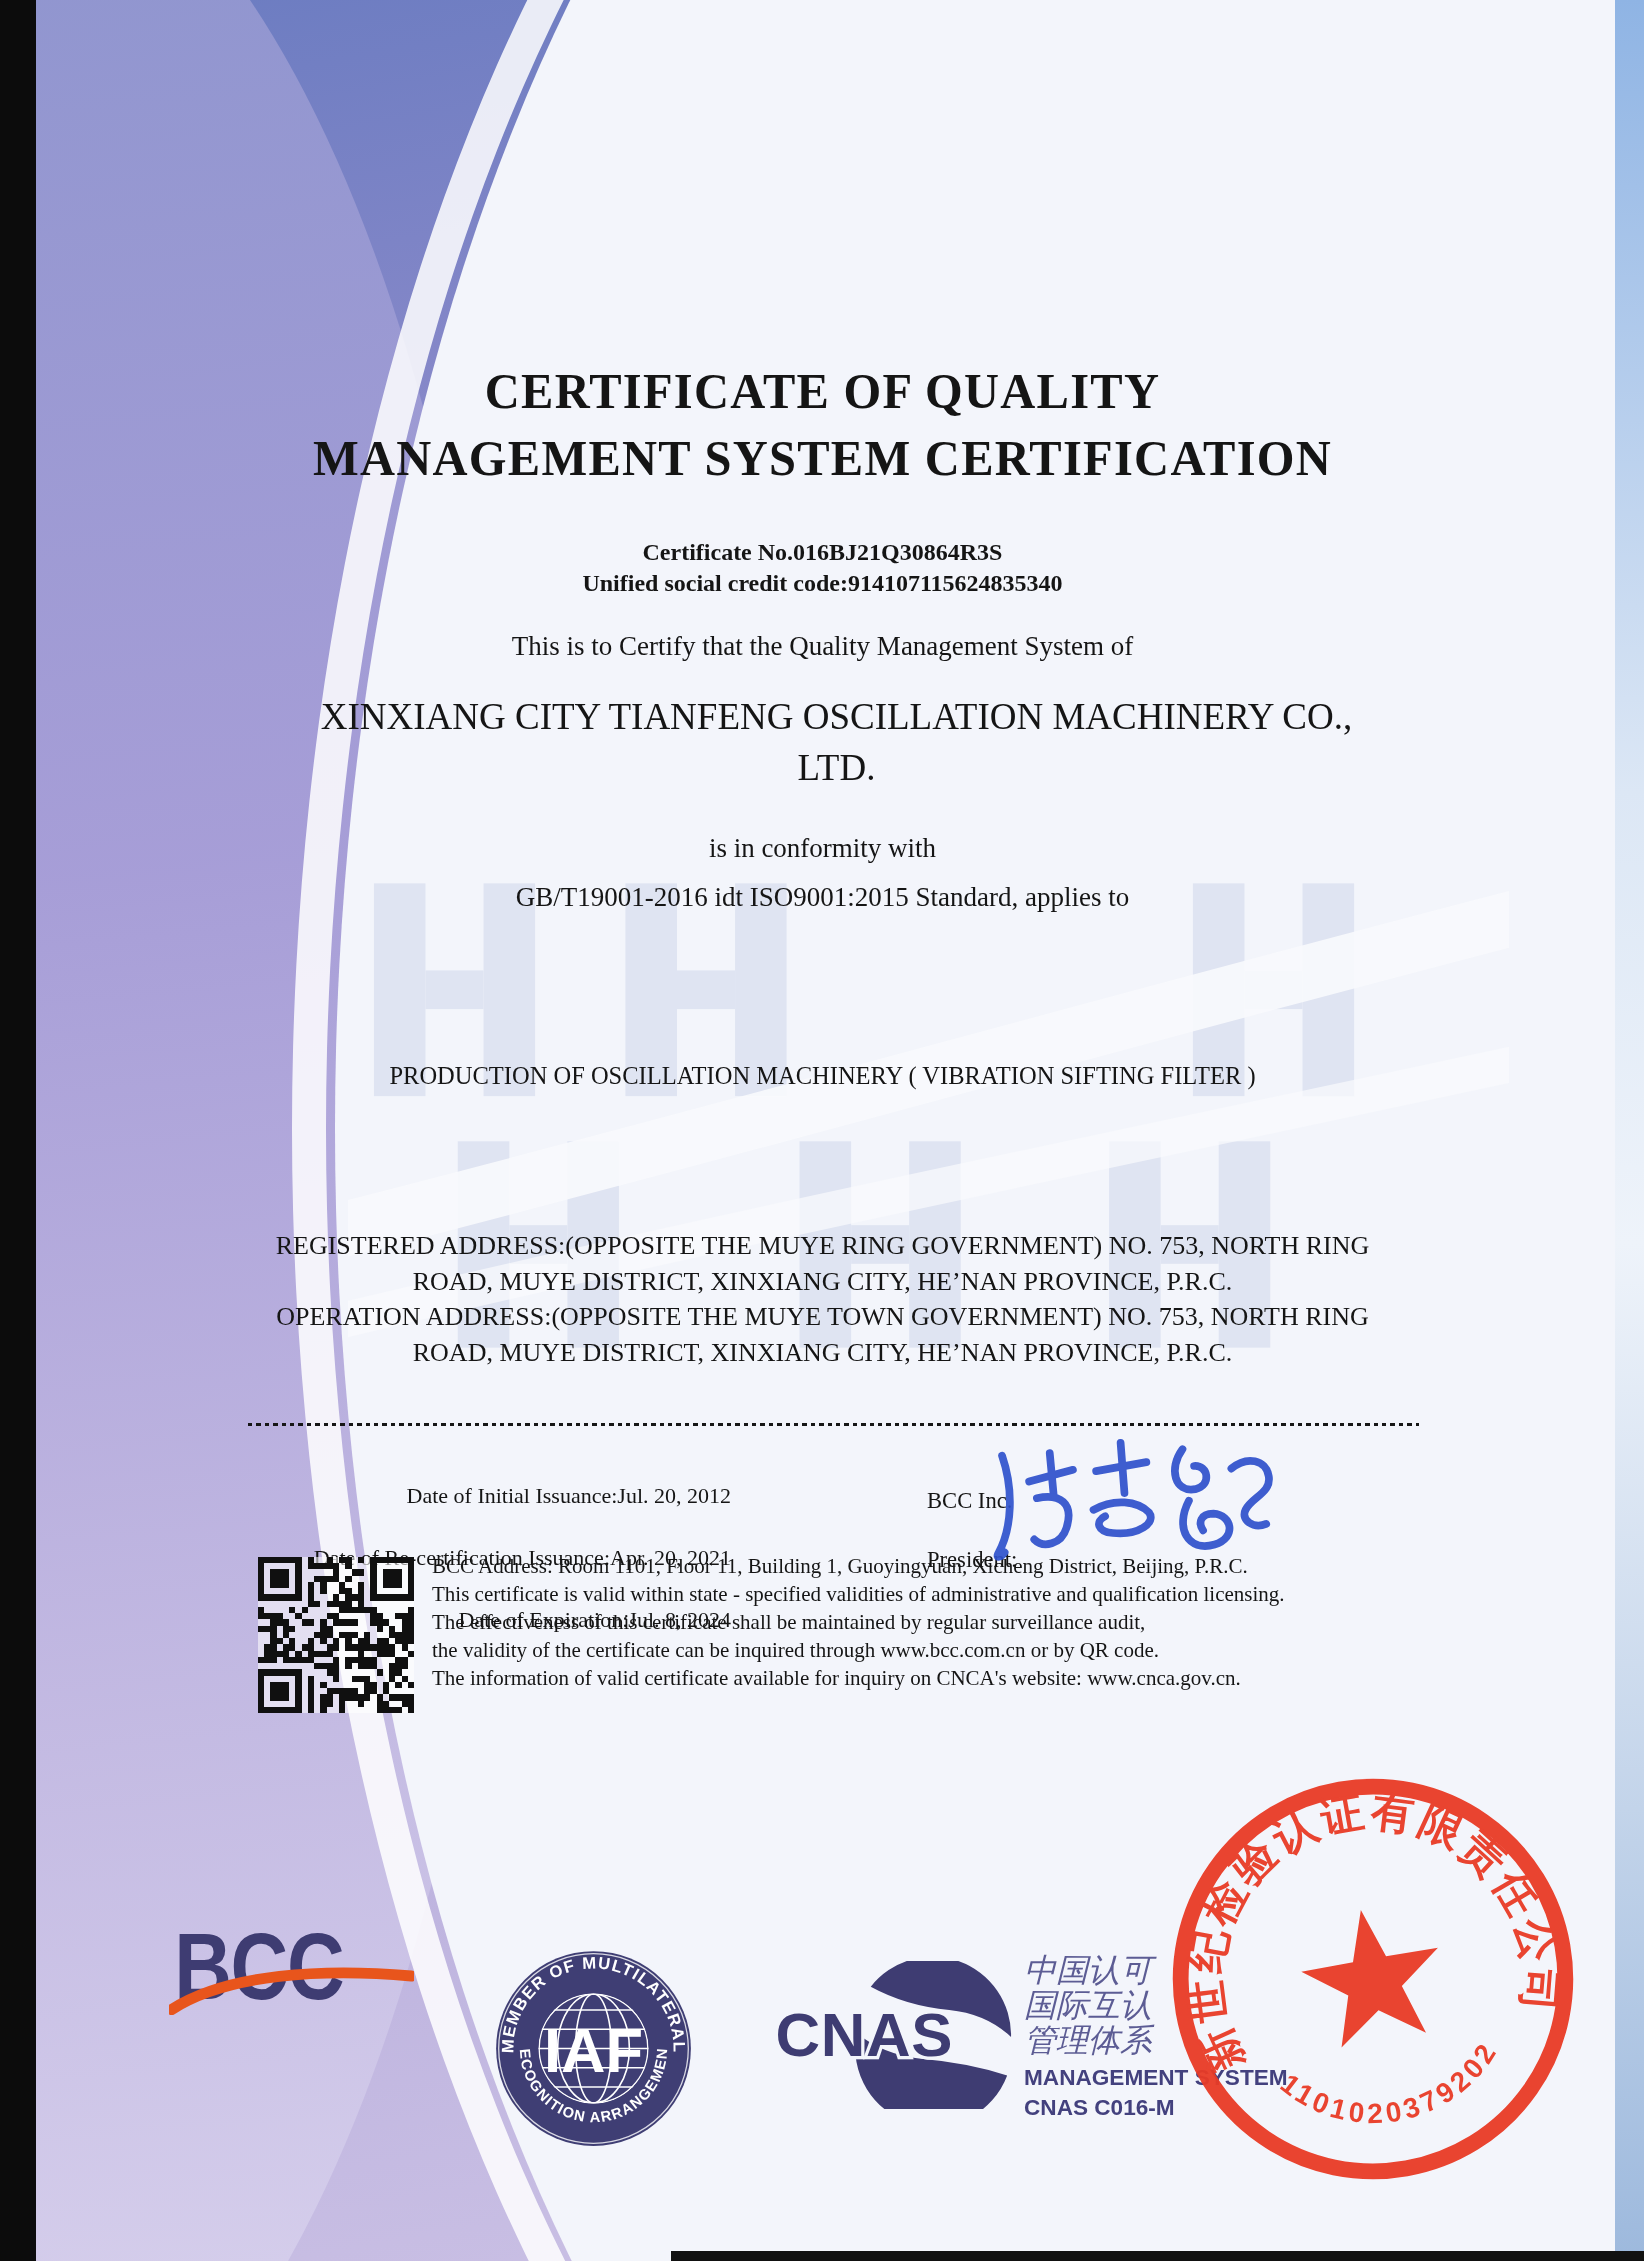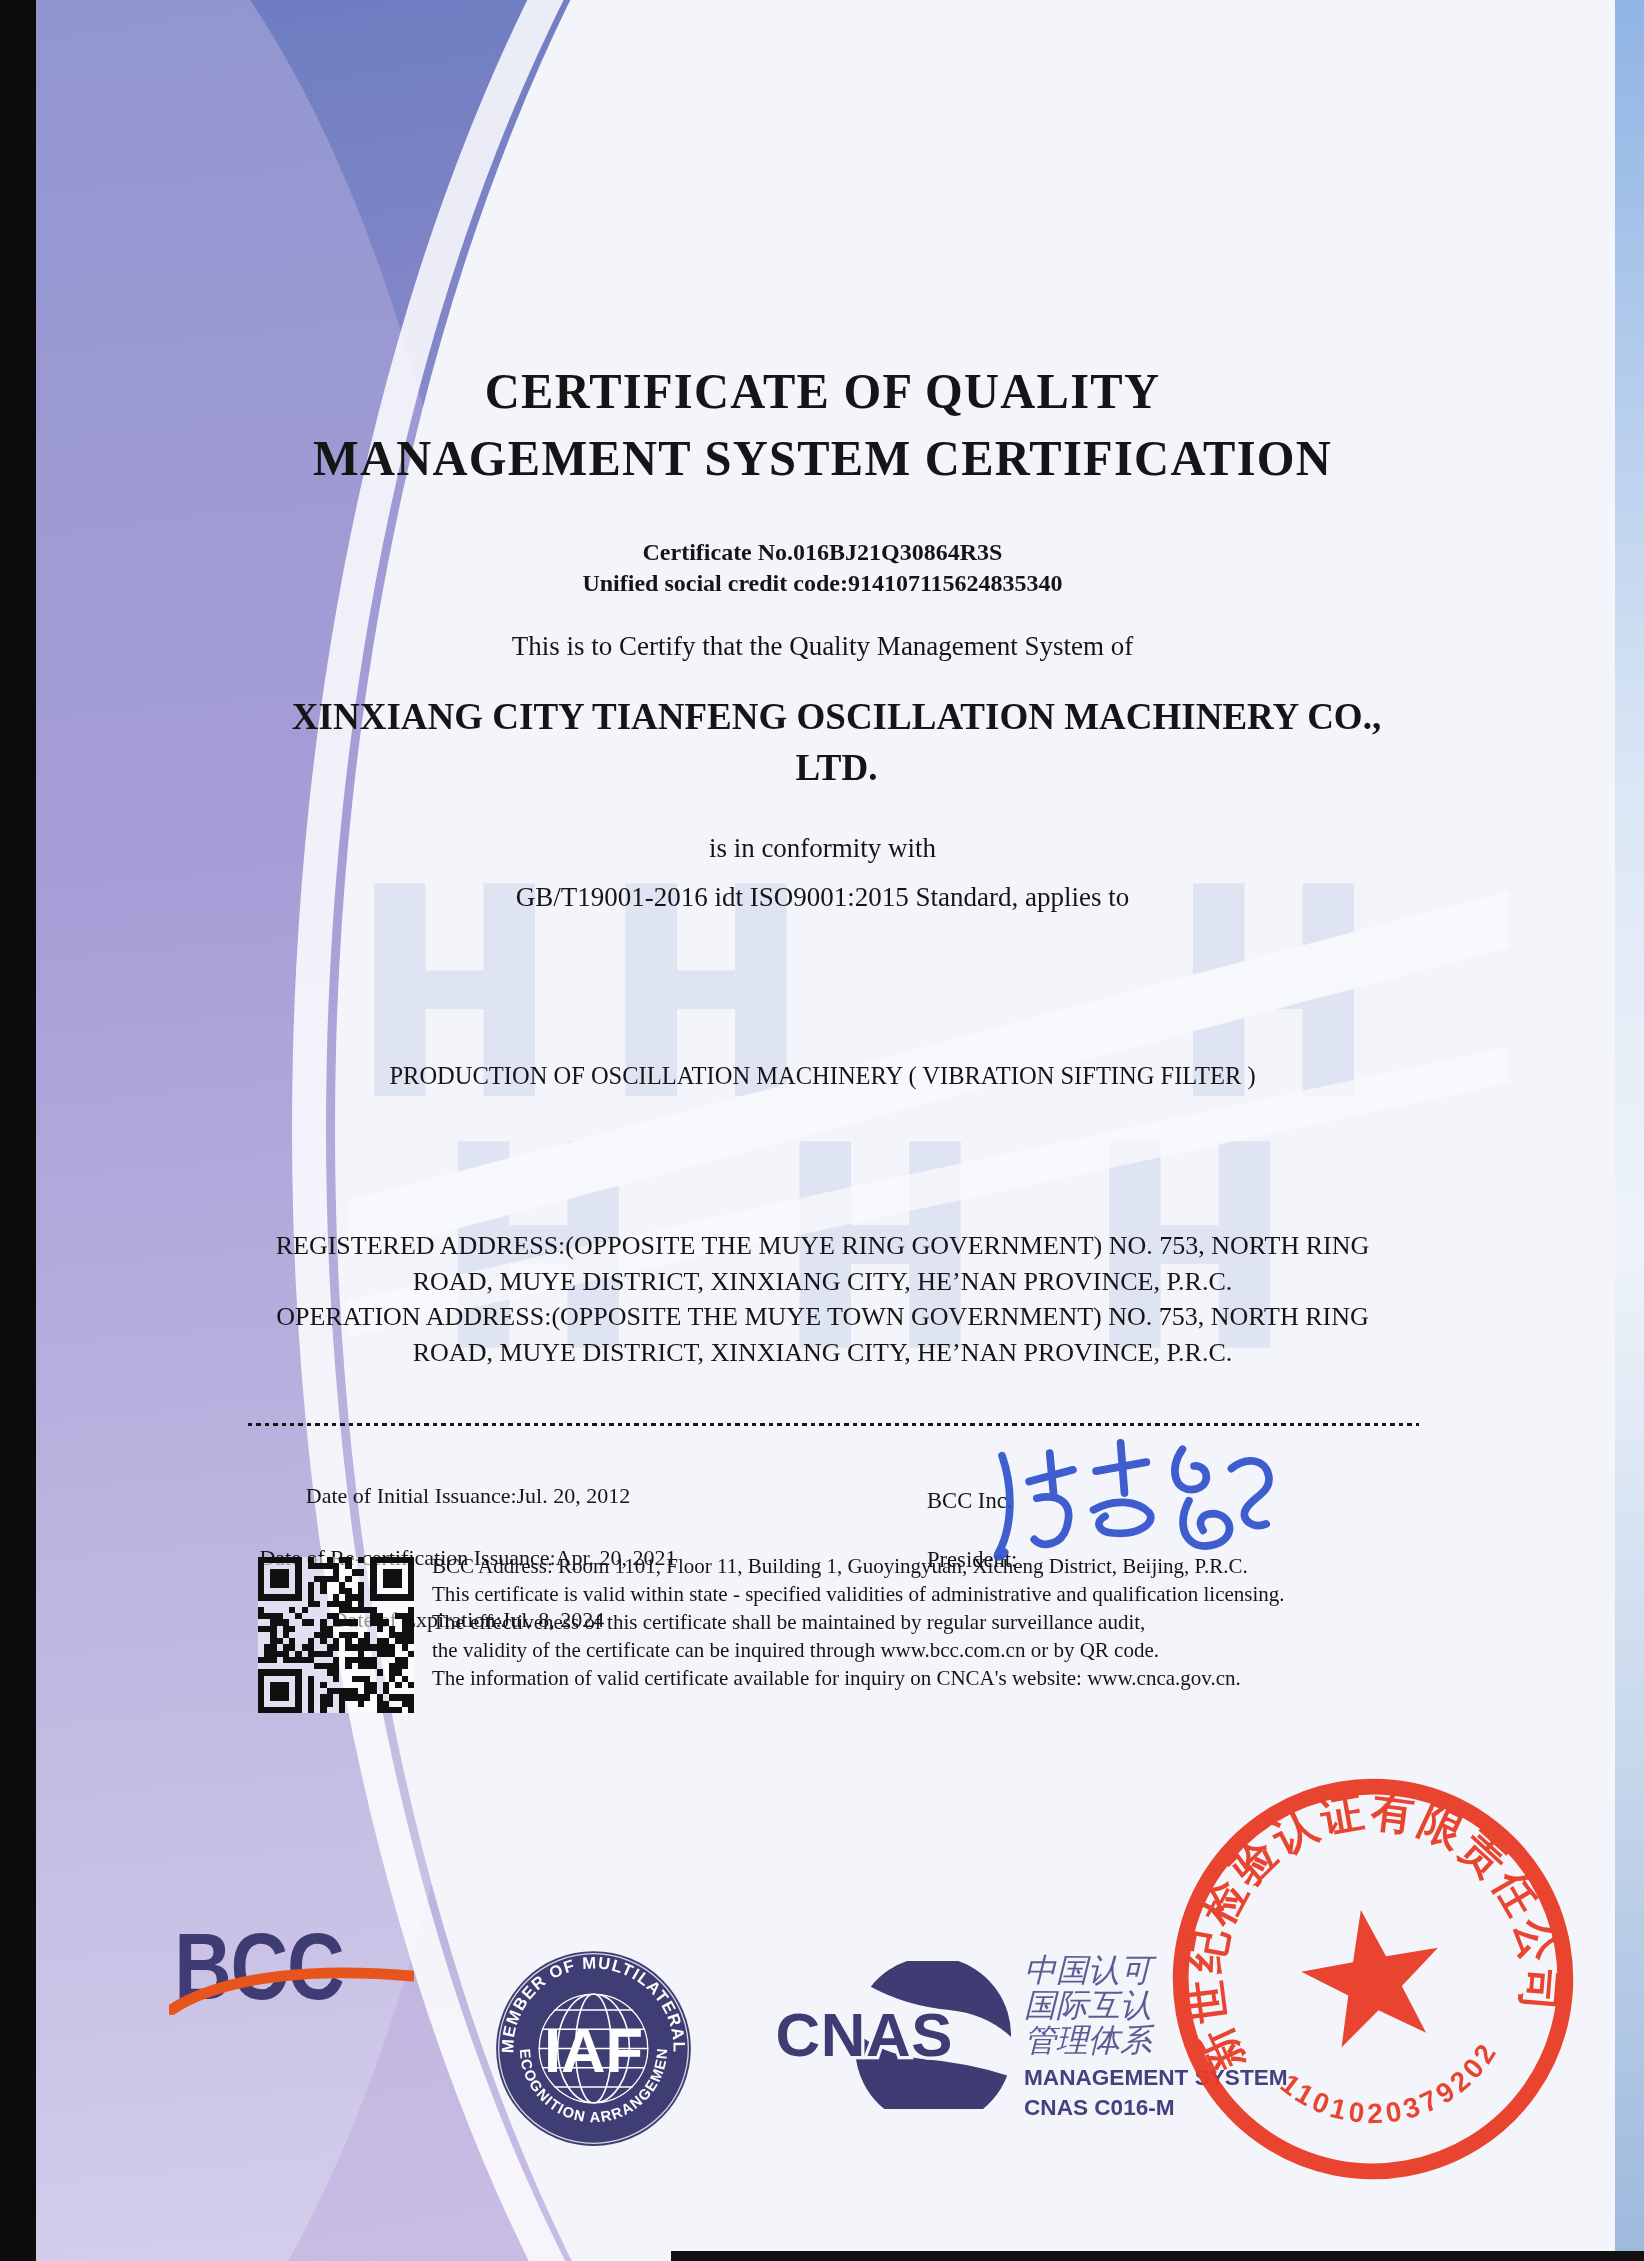--- a/index.html
+++ b/index.html
@@ -20,29 +20,29 @@
   .bg-bottom-black{left:671px;bottom:0;width:974px;height:10.3px;background:#111;}
   .watermark{left:348px;top:864px;opacity:.5;}
   
   .ctr{left:0;right:0;text-align:center;}
   .title{font-weight:bold;font-size:50px;line-height:1;letter-spacing:1.3px;transform:scaleX(.97);}
   .t1{top:366px;} .t2{top:433px;}
   .bold37{font-weight:bold;font-size:24px;line-height:1;}
   .certno{top:540px;} .credit{top:571px;}
   .s35{font-size:27px;line-height:1;}
   .certify{top:633px;}
-  .company{font-weight:bold;font-size:37px;line-height:1;margin-left:28px;}
+  .company{font-weight:normal;font-size:37px;line-height:1;margin-left:28px;}
   .c1{top:698px;} .c2{top:749px;}
   .conf{top:835px;} .std{top:884px;}
   .scope{top:1064px;font-size:24.5px;line-height:1;}
   .addr{font-size:26px;line-height:1;}
   .a0{top:1233px;} .a1{top:1269px;} .a2{top:1304px;} .a3{top:1340px;}
   .dotline{top:1423px;left:248px;width:1171px;height:3.2px;
      background:repeating-linear-gradient(90deg,#161616 0 4.5px,transparent 4.5px 8.4px);}
-  .dates{left:226px;top:1483px;width:484px;text-align:center;font-size:22px;}
+  .dates{left:247px;top:1483px;width:484px;text-align:right;font-size:22px;}
   .dates div{margin-bottom:36px;}
   .issuer{font-size:22.6px;line-height:1;}
   .iname{left:927px;top:1490px;} .ititle{left:927px;top:1549px;}
   .fineprint{left:432px;top:1552px;width:864px;font-size:21px;line-height:28px;}
   .cnblock{left:1024px;top:1953px;width:277px;}
   .cnline{font-family:"DejaVu Sans",sans-serif;font-size:32px;line-height:35px;color:#5c5c94;font-style:italic;}
   .enline{font-family:"Liberation Sans",sans-serif;font-weight:bold;font-size:22.6px;line-height:30px;color:#43417e;}
   .en-first{margin-top:5.2px;}
   .stampwrap{left:1160px;top:1766px;transform:rotate(-10deg);opacity:.95;}
   .sr{position:absolute;opacity:0;pointer-events:none;font-size:0.6px;}

